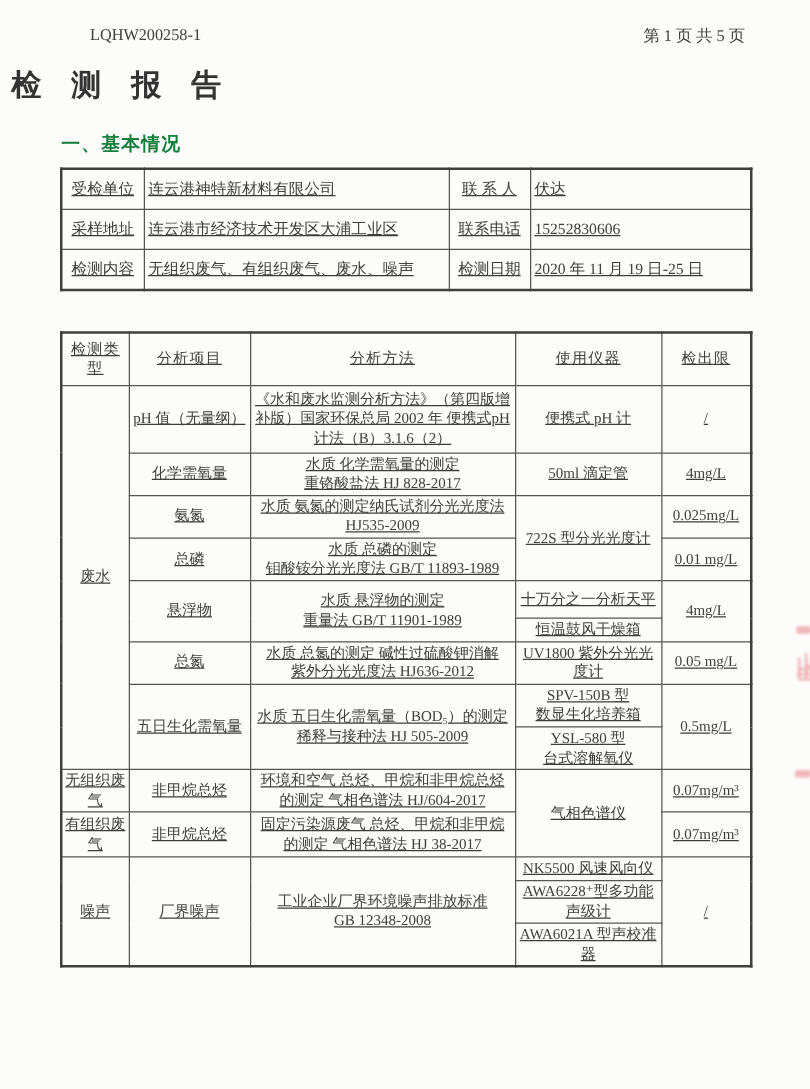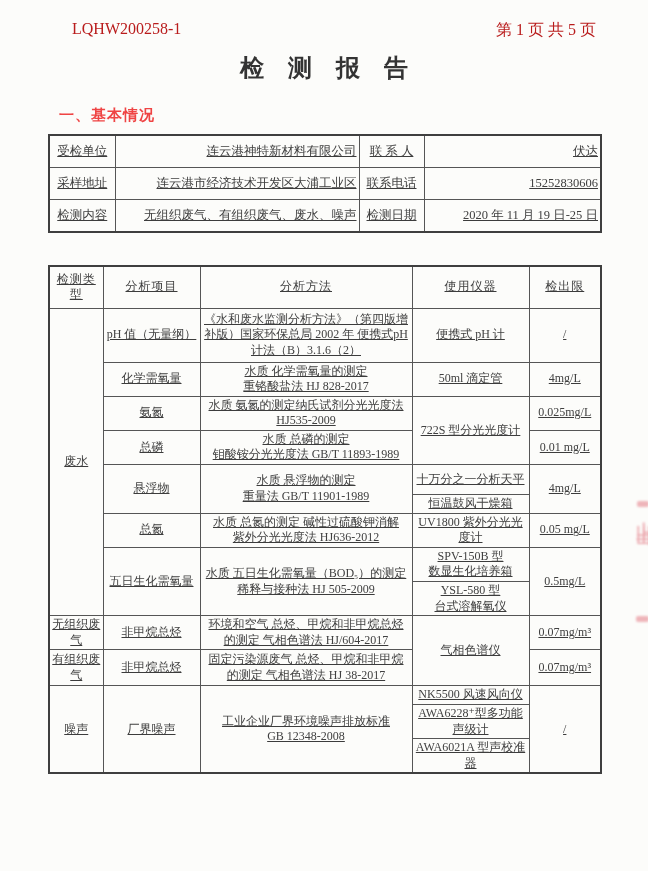--- a/index.html
+++ b/index.html
@@ -11,31 +11,31 @@
   .page{
     position:relative;
     width:648px;height:871px;
     background:#fcfcfa;
     color:#3c3c3c;
     overflow:hidden;
   }
   .doc-header{
     position:absolute;top:20px;left:72px;right:52px;
     display:flex;justify-content:space-between;align-items:flex-start;
-    font-size:16px;color:#b91c1c;
+    font-size:13px;color:#404040;
   }
   .report-title{
     position:absolute;top:52px;left:0;width:100%;
-    text-align:center;
+    text-align:left;
     font-size:24px;font-weight:600;color:#333;
     letter-spacing:9px;text-indent:9px;
   }
   .section-heading{
-    position:absolute;left:59px;
-    font-size:15px;font-weight:700;color:#ef4444;
+    position:absolute;left:49px;
+    font-size:15px;font-weight:700;color:#15803d;
     letter-spacing:1px;
   }
   #heading-basic{top:106px;}
   #heading-methods{top:236px;}
   table{
     border-collapse:collapse;
     table-layout:fixed;
     position:absolute;left:48px;
     background:transparent;
     text-decoration:underline;
@@ -46,21 +46,21 @@
     border:1px solid #555;
     font-size:12px;font-weight:normal;
     color:#404040;
     text-align:center;vertical-align:middle;
     padding:1px 2px;
     line-height:1.3;
     white-space:pre-line;
     overflow:hidden;
   }
   #basic-table td{font-size:12.5px;height:29px;}
-  #basic-table td.val{text-align:right;padding-left:19px;}
+  #basic-table td.val{text-align:left;padding-left:3px;}
   th{letter-spacing:1px;}
   .r-h{height:42px;}
   .r-ph{height:54px;}
   .r-32{height:30px;}
   .r-36{height:34px;}
   .r-18{height:16px;}
   .r-38{height:36px;}
   .r-20{height:18px;}
   .r-33{height:31px;}
   

